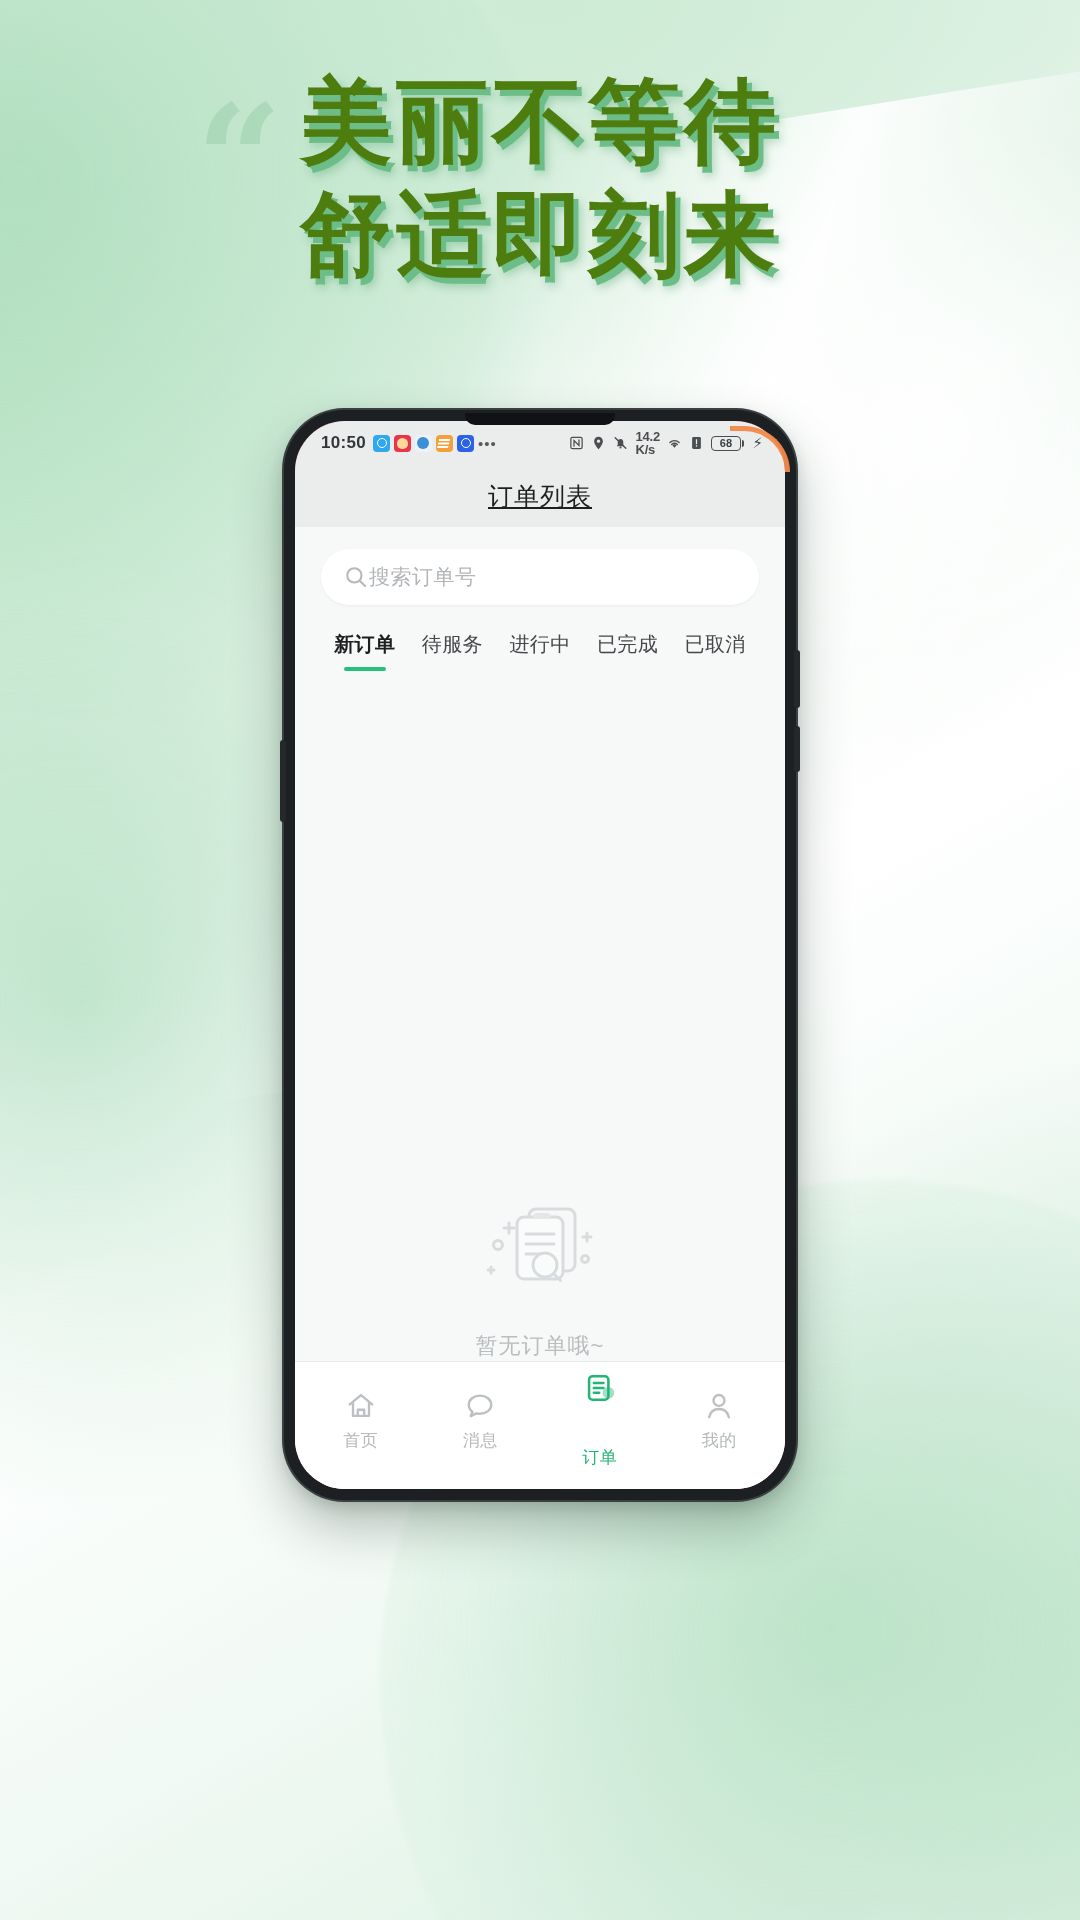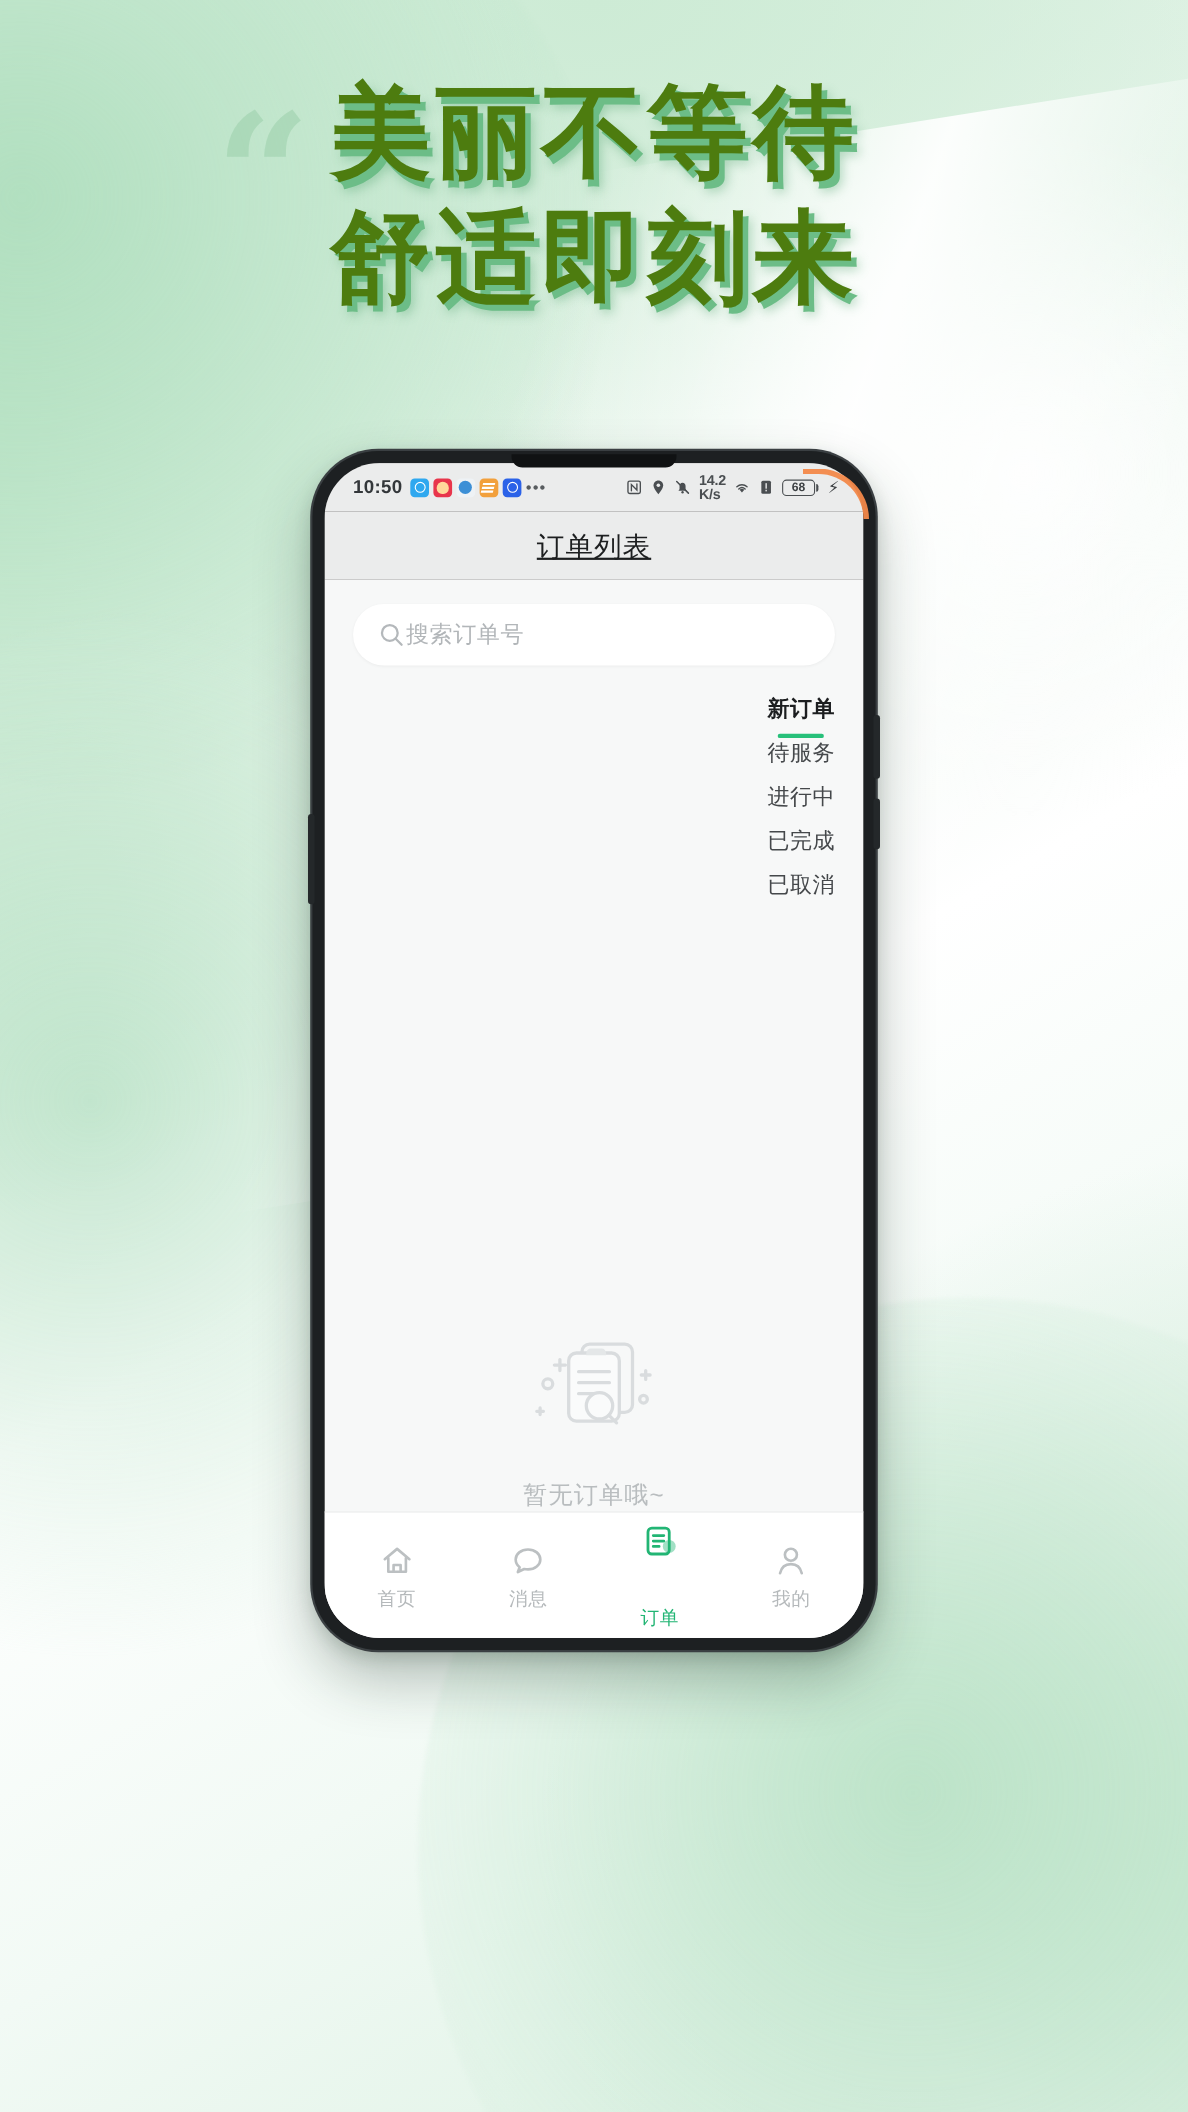--- a/index.html
+++ b/index.html
@@ -81,21 +81,21 @@
   .side-btn.pwr{ right:-4px; top:240px; width:6px; height:58px; }
   .side-btn.pwr2{ right:-4px; top:316px; width:6px; height:46px; }
   #corner-accent{
     position:absolute; right:6px; top:16px; width:60px; height:46px;
     border-top:5px solid #f4894a; border-right:5px solid #f4894a;
     border-top-right-radius:54px; opacity:.95; z-index:25;
   }
 
   #screen{
     position:relative; width:100%; height:100%;
-    background:#404040; border-radius:50px; overflow:hidden;
+    background:#be185d; border-radius:50px; overflow:hidden;
     display:flex; flex-direction:column;
   }
 
   
   #status-bar{
     height:44px; flex:0 0 44px;
     background:#ebecec;
     display:flex; align-items:center;
     padding:0 22px 0 26px;
     font-size:16px; color:#33373a;
@@ -152,21 +152,21 @@
   #search-wrap{ padding:22px 26px 4px; }
   #search-box{
     height:56px; background:#ffffff; border-radius:28px;
     display:flex; align-items:center; padding:0 22px; 
     box-shadow:0 1px 3px rgba(0,0,0,.05);
   }
   #search-input-text{ font-size:21px; color:#b2b6b9; letter-spacing:.5px; }
 
   #tabs{
     display:flex; align-items:flex-end;
-    padding:22px 26px 0; gap:0;flex-direction:column;
+    padding:22px 26px 0; gap:0;
   }
   .tab{
     flex:1; text-align:center; position:relative;
     padding-bottom:13px; cursor:pointer;
   }
   .tab-label{ font-size:20px; color:#45484b; letter-spacing:.4px; }
   .tab.active .tab-label{ color:#1c1e20; font-weight:600; }
   .tab.active::after{
     content:""; position:absolute; left:50%; transform:translateX(-50%);
     bottom:0; width:42px; height:4px; background:#27c07a; border-radius:3px;
@@ -178,21 +178,21 @@
     padding-top:158px;
   }
   #empty-icon{ width:150px; height:118px; }
   #empty-text{ margin-top:26px; font-size:22px; color:#b9bdbf; letter-spacing:1px; }
 
   
   #tab-bar{
     flex:0 0 104px; background:#ffffff;
     border-top:1px solid #e8eaea;
     display:flex; align-items:center;
-    padding:0 6px 7px;
+    padding:0 6px 20px;
   }
   .navitem{
     flex:1; display:flex; flex-direction:column;
     align-items:center; gap:7px; cursor:pointer; padding-top:10px;
   }
   .nav-ico{ width:32px; height:32px; display:block; color:#bcc0c2; }
   .navitem.active .nav-ico{ color:#22b574; }
   .nav-label{ font-size:17px; color:#b5b9bb; letter-spacing:.5px; }
   .navitem.active .nav-label{ color:#22b574;margin-top:35px; }
 </style>

